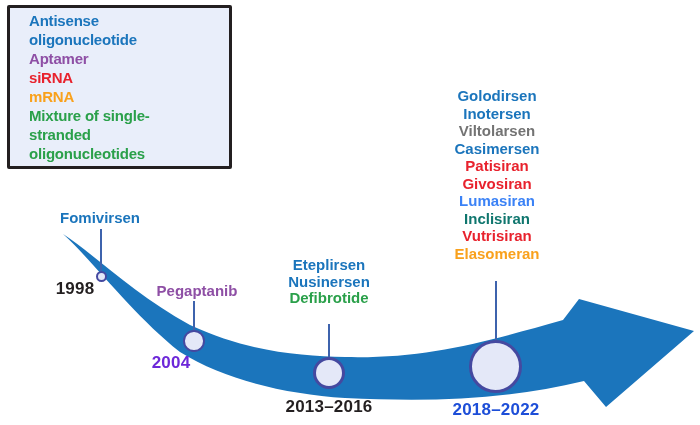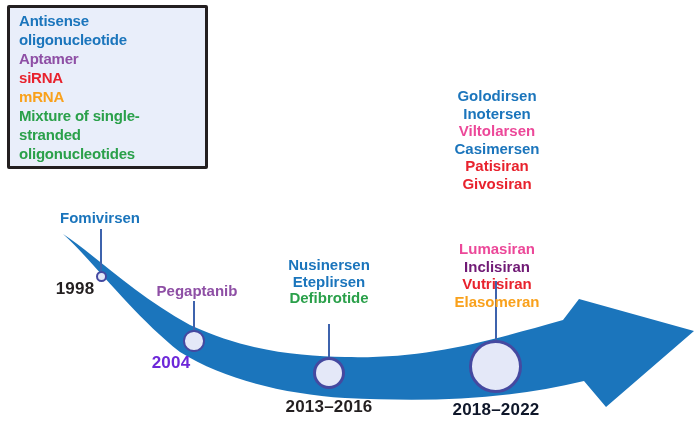--- a/index.html
+++ b/index.html
@@ -9,25 +9,25 @@
     background: #ffffff;
     font-family: "Liberation Sans", sans-serif;
     font-weight: bold;
     overflow: hidden;
   }
   .abs { position: absolute; }
   .cx { transform: translateX(-50%); white-space: nowrap; }
 
   
   .legend {
-    left: 7px; top: 5px; width: 201px; min-height: 126px;
+    left: 7px; top: 5px; width: 225px; min-height: 126px;
     background: #e9eefa;
     border: 3px solid #231f20;
     border-radius: 2px;
-    padding: 3px 9px;
+    padding: 3px 19px;
     z-index: 5;
   }
   .legend-item {
     font-size: 15px;
     line-height: 19px;
     letter-spacing: -0.2px;
   }
 
   
   .arrow-svg { left: 0; top: 0; width: 700px; height: 425px; z-index: 1; }
@@ -80,35 +80,35 @@
 <div class="abs connector" style="left: 99.5px; top: 229px; height: 42px; background-color: rgb(62, 99, 173);"></div>
 <div class="abs node node-1998" style="background-color: rgb(228, 232, 248); border-color: rgb(69, 73, 160);"></div>
 <div class="abs cx date" style="left: 75px; top: 279px; color: rgb(35, 31, 32);">1998</div>
 
 <div class="abs cx drug" style="left: 197px; top: 282px; color: rgb(142, 79, 165);">Pegaptanib</div>
 <div class="abs connector" style="left: 192.8px; top: 301px; height: 30px; background-color: rgb(62, 99, 173);"></div>
 <div class="abs node node-2004" style="background-color: rgb(228, 232, 248); border-color: rgb(69, 73, 160);"></div>
 <div class="abs cx date" style="left: 171px; top: 353px; color: #6d28d9;">2004</div>
 
 <div class="abs cx drug-list lh-mid" style="left:329px; top:257px;">
+  <div style="color: rgb(27, 117, 188);">Eteplirsen</div>
   <div style="color: rgb(27, 117, 188);">Nusinersen</div>
-  <div style="color: rgb(27, 117, 188);">Eteplirsen</div>
   <div style="color: rgb(42, 160, 74);">Defibrotide</div>
 </div>
 <div class="abs connector" style="left: 327.8px; top: 324px; height: 33px; background-color: rgb(62, 99, 173);"></div>
 <div class="abs node node-2013" style="background-color: rgb(228, 232, 248); border-color: rgb(69, 73, 160);"></div>
 <div class="abs cx date" style="left: 329px; top: 397px; color: rgb(35, 31, 32);">2013–2016</div>
 
 <div class="abs cx drug-list lh-right" style="left:497px; top:87px;">
   <div style="color: rgb(27, 117, 188);">Golodirsen</div>
   <div style="color: rgb(27, 117, 188);">Inotersen</div>
-  <div style="color: #ec4899;">Viltolarsen</div>
+  <div style="color: #737373;">Viltolarsen</div>
   <div style="color: rgb(27, 117, 188);">Casimersen</div>
   <div style="color: rgb(232, 34, 45);">Patisiran</div>
   <div style="color: rgb(232, 34, 45);">Givosiran</div>
-  <div style="color: #ec4899; margin-top: 48px;">Lumasiran</div>
-  <div style="color: #701a75;">Inclisiran</div>
+  <div style="color: #3b82f6;">Lumasiran</div>
+  <div style="color: #0f766e;">Inclisiran</div>
   <div style="color: rgb(232, 34, 45);">Vutrisiran</div>
   <div style="color: rgb(249, 161, 28);">Elasomeran</div>
 </div>
 <div class="abs connector" style="left: 494.8px; top: 281px; height: 59px; background-color: rgb(62, 99, 173);"></div>
 <div class="abs node node-2018" style="background-color: rgb(228, 232, 248); border-color: rgb(69, 73, 160);"></div>
-<div class="abs cx date" style="left: 496px; top: 400px; color: #0f172a;">2018–2022</div>
+<div class="abs cx date" style="left: 496px; top: 400px; color: #1d4ed8;">2018–2022</div>
 
 </body></html>

